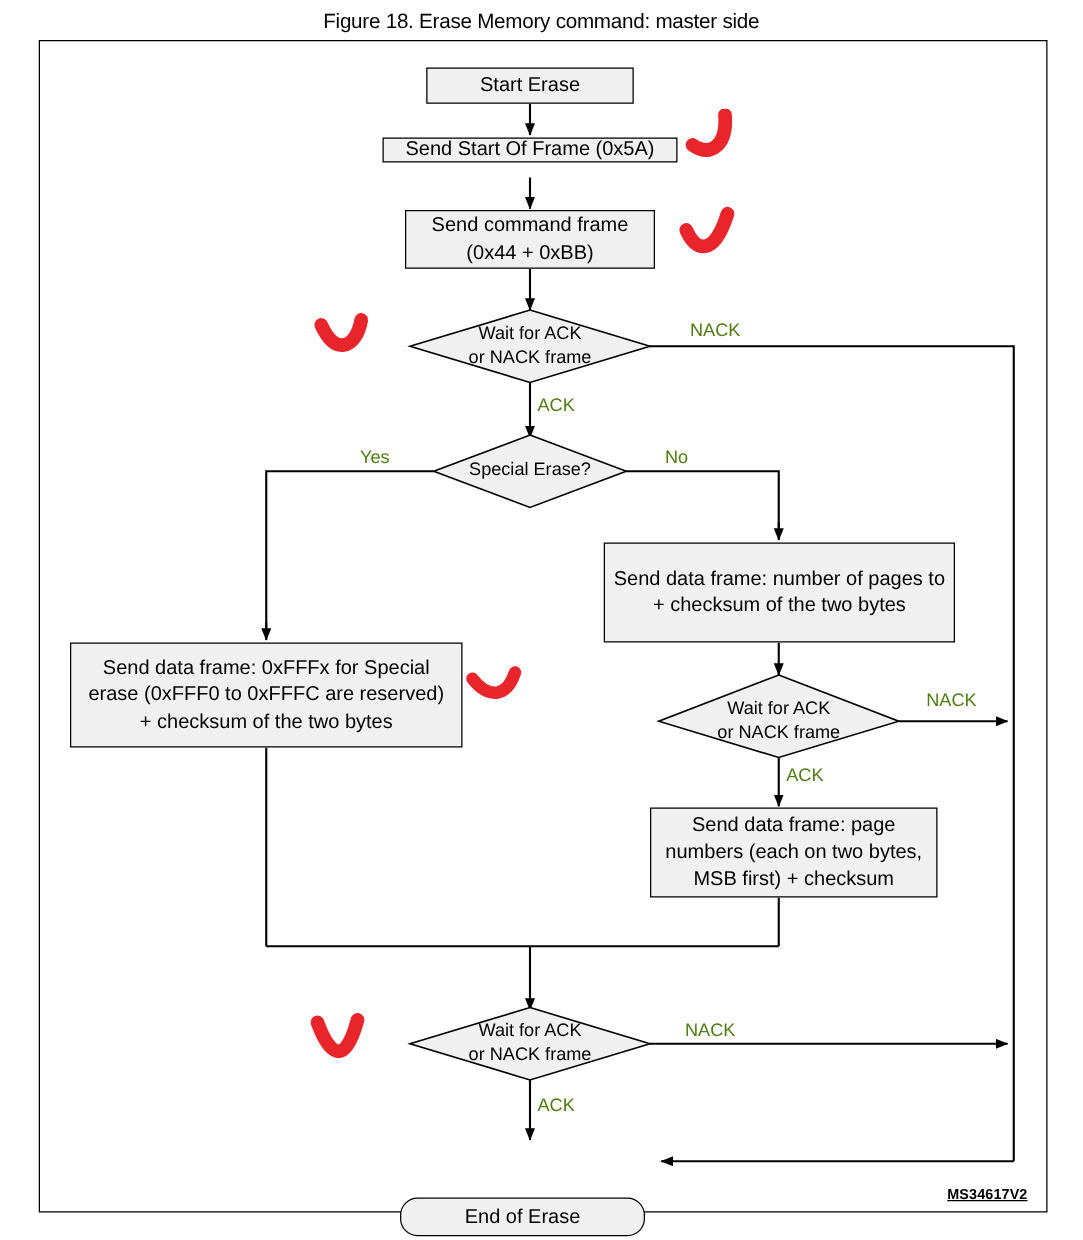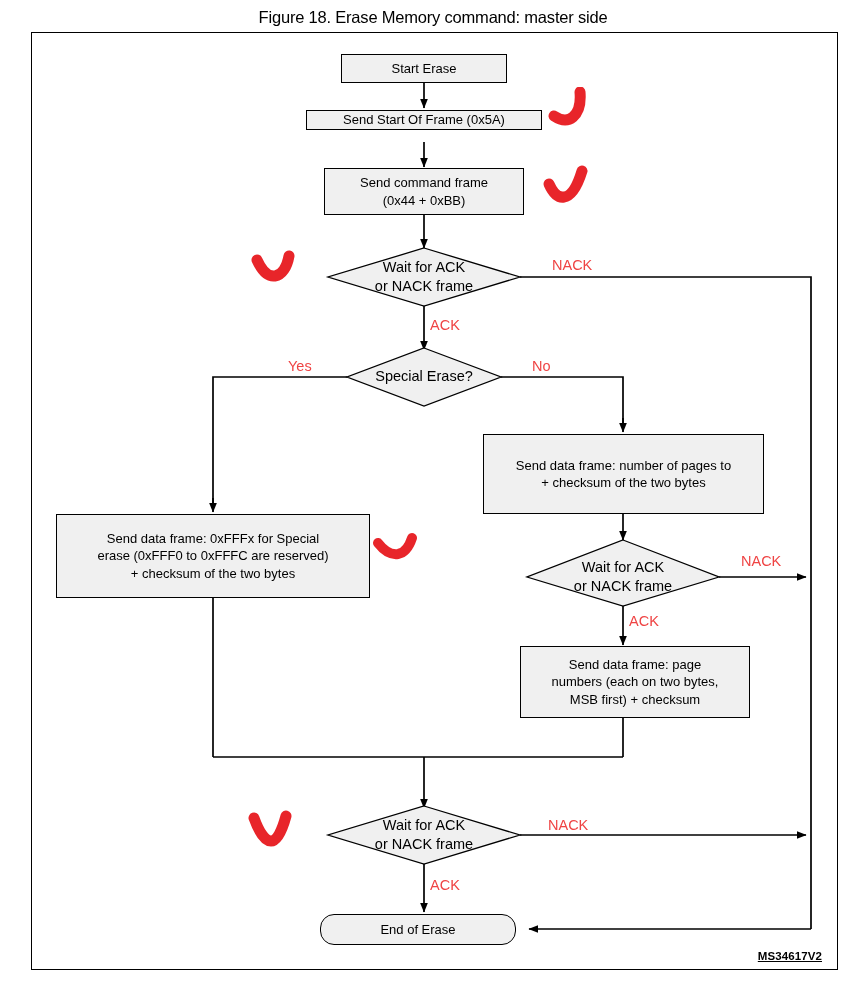--- a/index.html
+++ b/index.html
@@ -14,31 +14,31 @@
     font-size:16.5px;font-weight:normal;letter-spacing:-0.2px;
   }
   #figure-frame{
     position:absolute;left:31px;top:32px;width:807px;height:938px;
     border:1.6px solid #000;box-sizing:border-box;background:#fff;
   }
   .svg-layer{position:absolute;left:0;top:0;width:866px;height:992px;pointer-events:none;}
   .node{
     position:absolute;box-sizing:border-box;
     display:flex;align-items:center;justify-content:center;
-    text-align:center;font-size:13px;line-height:1.32;
+    text-align:center;font-size:16px;line-height:1.32;
     background:#f0f0f0;border:1.3px solid #000;
   }
   .node .txt{display:block;padding:0 6px;}
   .diamond-label{
     position:absolute;left:0;top:0;width:100%;height:100%;
     display:flex;align-items:center;justify-content:center;
     text-align:center;font-size:14.5px;line-height:1.34;
   }
   .edge-label{
-    position:absolute;font-size:14.5px;line-height:1;color:#ef4444;white-space:nowrap;
+    position:absolute;font-size:14.5px;line-height:1;color:#4d7c0f;white-space:nowrap;
   }
   #doc-id{
     position:absolute;right:44px;bottom:30px;
     font-size:11.5px;font-weight:bold;letter-spacing:0.1px;text-decoration:underline;
   }
   .redmark{position:absolute;pointer-events:none;}
 </style>
 </head>
 <body>
 
@@ -122,21 +122,21 @@
   <span class="txt">erase (0xFFF0 to 0xFFFC are reserved)</span>
   <span class="txt">+ checksum of the two bytes</span>
 </div>
 
 <div class="node" style="left:508px;top:646px;width:230px;height:72px;flex-direction:column;margin-left:12px;">
   <span class="txt">Send data frame: page</span>
   <span class="txt">numbers (each on two bytes,</span>
   <span class="txt">MSB first) + checksum</span>
 </div>
 
-<div class="node" style="left:320px;top:914px;width:196px;height:31px;border-radius:14px;">
+<div class="node" style="left:320px;top:958px;width:196px;height:31px;border-radius:14px;">
   <span class="txt">End of Erase</span>
 </div>
 
 <div class="diamond-label" style="left:328px;top:248px;width:192px;height:58px;flex-direction:column;">
   <span>Wait for ACK</span>
   <span>or NACK frame</span>
 </div>
 
 <div class="diamond-label" style="left:347px;top:348px;width:154px;height:58px;">
   <span>Special Erase?</span>

